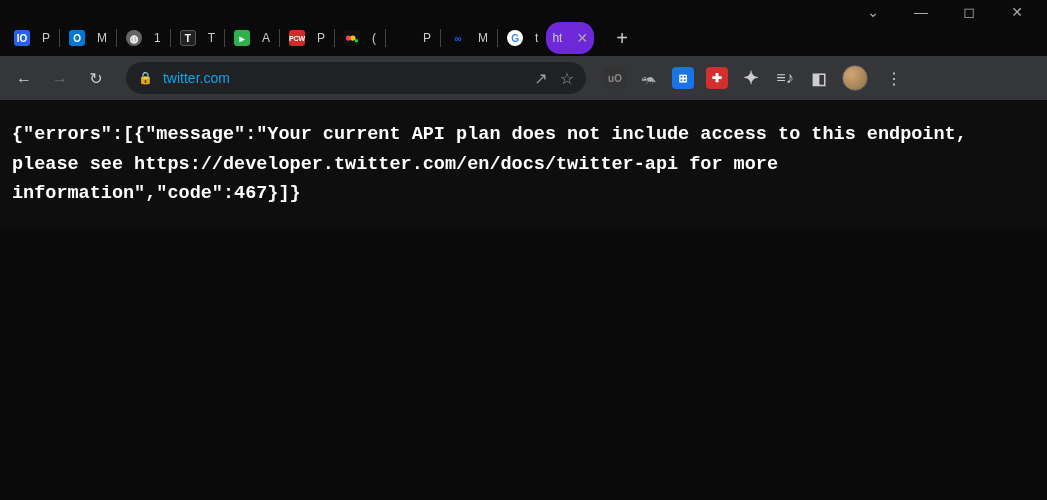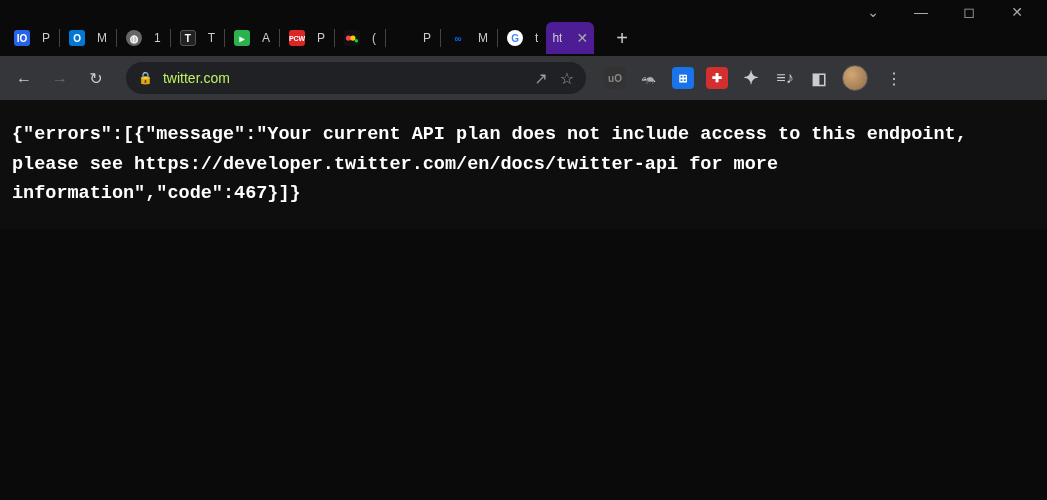--- a/index.html
+++ b/index.html
@@ -3,21 +3,21 @@
   <meta charset="utf-8">
   <style>
     * { margin: 0; padding: 0; box-sizing: border-box; }
     html, body { width: 1047px; height: 500px; background: #0a0a0a; font-family: Arial, sans-serif; overflow: hidden; }
     
     .window-controls { height: 20px; display: flex; justify-content: flex-end; align-items: center; gap: 28px; padding-right: 20px; padding-top: 3px; }
     .window-controls span { color: #aaa; font-size: 14px; display: inline-flex; align-items: center; justify-content: center; width: 20px; height: 20px; }
     
     .tab-strip { height: 36px; display: flex; align-items: center; padding-left: 8px; gap: 2px; }
     .tab { display: flex; align-items: center; height: 32px; padding: 0 6px; color: #ccc; font-size: 12px; gap: 12px; max-width: 50px; overflow: hidden; border-radius: 6px 6px 0 0; }
-    .tab.active { background: #4c1d95; max-width: 60px; }
+    .tab.active { background: #6d28d9; max-width: 60px; border-radius: 14px; }
     .tab .favicon { width: 16px; height: 16px; display: inline-flex; align-items: center; justify-content: center; font-size: 10px; font-weight: bold; border-radius: 3px; flex-shrink: 0; }
     .tab .tab-title { white-space: nowrap; overflow: hidden; font-size: 12px; }
     .tab .tab-close { color: #aaa; font-size: 14px; margin-left: 2px; flex-shrink: 0; }
     .sep { width: 1px; height: 18px; background: #444; margin: 0 1px; }
     .new-tab { color: #ccc; font-size: 20px; padding: 0 10px; margin-left: 10px; }
     
     .favicon.blue-io { background: #2563eb; color: white; }
     .favicon.outlook { background: #0078d4; color: white; }
     .favicon.globe { background: #666; color: white; border-radius: 50%; }
     .favicon.t-icon { background: #222; color: white; border: 1px solid #555; }
@@ -28,21 +28,21 @@
     .favicon.meta { color: #0866ff; }
     .favicon.google { background: white; color: #4285f4; border-radius: 50%; }
     .favicon.blank { background: transparent; }
     
     .toolbar { height: 44px; background: #35363a; display: flex; align-items: center; padding: 0 10px; gap: 8px; border-radius: 0 0 0 0; }
     .toolbar .nav-btn { width: 28px; height: 28px; display: inline-flex; align-items: center; justify-content: center; color: #ccc; border-radius: 50%; }
     .toolbar .nav-btn.disabled { color: #666; }
     
     .url-bar { flex: 1; height: 32px; background: #202124; border-radius: 16px; display: flex; align-items: center; padding: 0 12px; gap: 10px; max-width: 460px; margin-left: 8px; }
     .url-bar .lock { color: #9aa0a6; font-size: 12px; }
-    .url-bar .url-text { color: #bef264; font-size: 14px; flex: 1; }
+    .url-bar .url-text { color: #0ea5e9; font-size: 14px; flex: 1; }
     .url-bar .url-actions { display: flex; gap: 12px; margin-left: auto; }
     .url-bar .url-actions span { color: #9aa0a6; }
     
     .extensions { display: flex; align-items: center; gap: 12px; margin-left: 10px; }
     .ext-icon { width: 22px; height: 22px; display: inline-flex; align-items: center; justify-content: center; font-size: 12px; font-weight: bold; border-radius: 4px; color: white; }
     .ext-icon.ublock { background: #333; color: #888; border-radius: 5px; font-size: 10px; }
     .ext-icon.badger { background: transparent; }
     .ext-icon.blue-ext { background: #1a73e8; font-size: 11px; }
     .ext-icon.red-shield { background: #d32f2f; }
     .ext-icon.puzzle { background: transparent; color: #ccc; font-size: 18px; }

